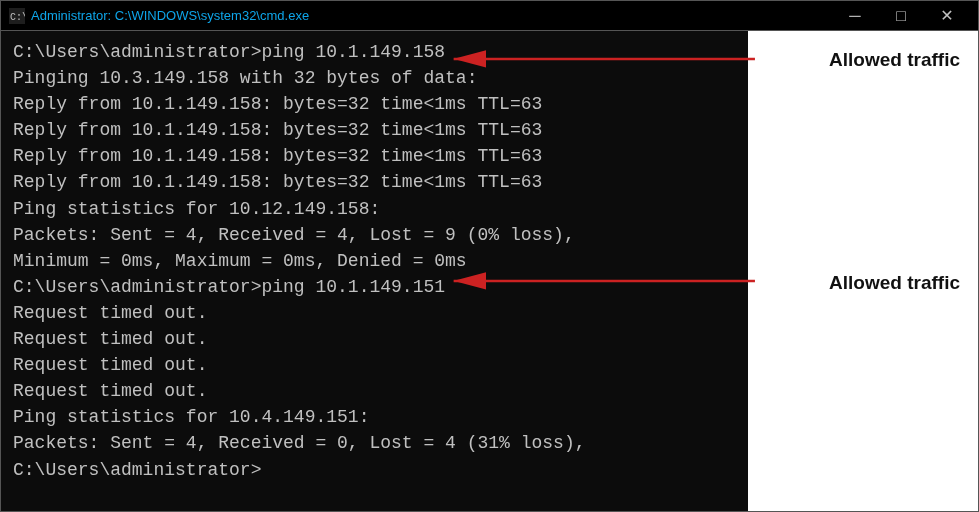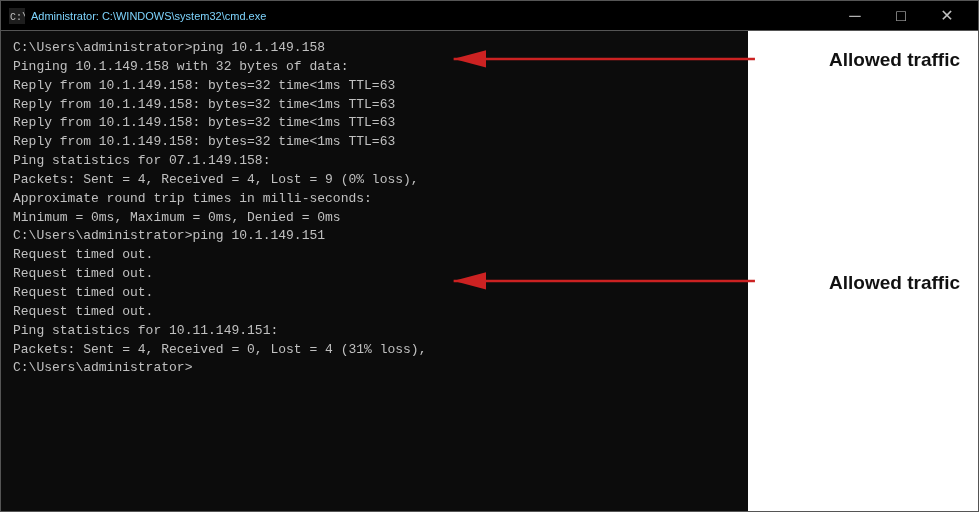--- a/index.html
+++ b/index.html
@@ -36,22 +36,22 @@
       align-items: center;
       gap: 6px;
     }
 
     .title-bar-icon {
       width: 16px;
       height: 16px;
     }
 
     .title-bar-text {
-      color: #7dd3fc;
-      font-size: 11px;
+      color: #0ea5e9;
+      font-size: 13px;
       font-family: 'Segoe UI', Arial, sans-serif;
     }
 
     .title-bar-buttons {
       display: flex;
       gap: 0;
     }
 
     .title-btn {
       width: 46px;
@@ -72,21 +72,21 @@
       height: 100%;
       display: flex;
       position: relative;
       background: #0c0c0c;
     }
 
     .terminal-block {
       flex: 1;
       padding: 8px 12px;
       color: #c0c0c0;
-      font-size: 13px;
+      font-size: 18px;
       line-height: 1.45;
     }
 
     .right-label-panel {
       width: 230px;
       background: white;
       position: relative;
       flex-shrink: 0;
       padding-left: 16px;
     }
@@ -130,39 +130,38 @@
       <button class="title-btn">□</button>
       <button class="title-btn close">✕</button>
     </div>
   </div>
 
   <div class="full-content">
 
     <div class="terminal-block" id="terminal-output">
         <p>C:\Users\administrator&gt;ping 10.1.149.158</p>
         <p></p>
-        <p>Pinging 10.1.149.158 with 32 bytes of data:</p>
+        <p>Pinging 10.3.149.158 with 32 bytes of data:</p>
         <p>Reply from 10.1.149.158: bytes=32 time&lt;1ms TTL=63</p>
         <p>Reply from 10.1.149.158: bytes=32 time&lt;1ms TTL=63</p>
         <p>Reply from 10.1.149.158: bytes=32 time&lt;1ms TTL=63</p>
         <p>Reply from 10.1.149.158: bytes=32 time&lt;1ms TTL=63</p>
         <p></p>
-        <p>Ping statistics for 07.1.149.158:</p>
+        <p>Ping statistics for 10.12.149.158:</p>
         <p>    Packets: Sent = 4, Received = 4, Lost = 9 (0% loss),</p>
-        <p>Approximate round trip times in milli-seconds:</p>
         <p>    Minimum = 0ms, Maximum = 0ms, Denied = 0ms</p>
         <p></p>
         <p>C:\Users\administrator&gt;ping 10.1.149.151</p>
         <p></p>
         <p>Request timed out.</p>
         <p>Request timed out.</p>
         <p>Request timed out.</p>
         <p>Request timed out.</p>
         <p></p>
-        <p>Ping statistics for 10.11.149.151:</p>
+        <p>Ping statistics for 10.4.149.151:</p>
         <p>    Packets: Sent = 4, Received = 0, Lost = 4 (31% loss),</p>
         <p></p>
         <p>C:\Users\administrator&gt;</p>
       </div>
 
     <div class="right-label-panel">
       <span class="right-label" style="top: 18px;">Allowed traffic</span>
       <span class="right-label" style="top: 241px;">Allowed traffic</span>
     </div>
 

